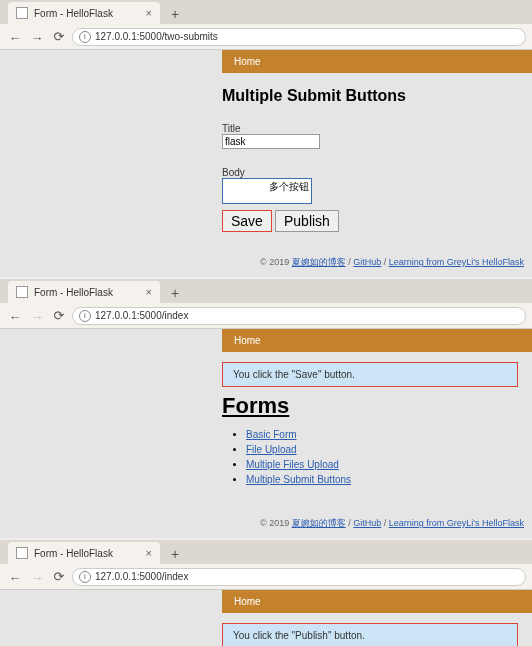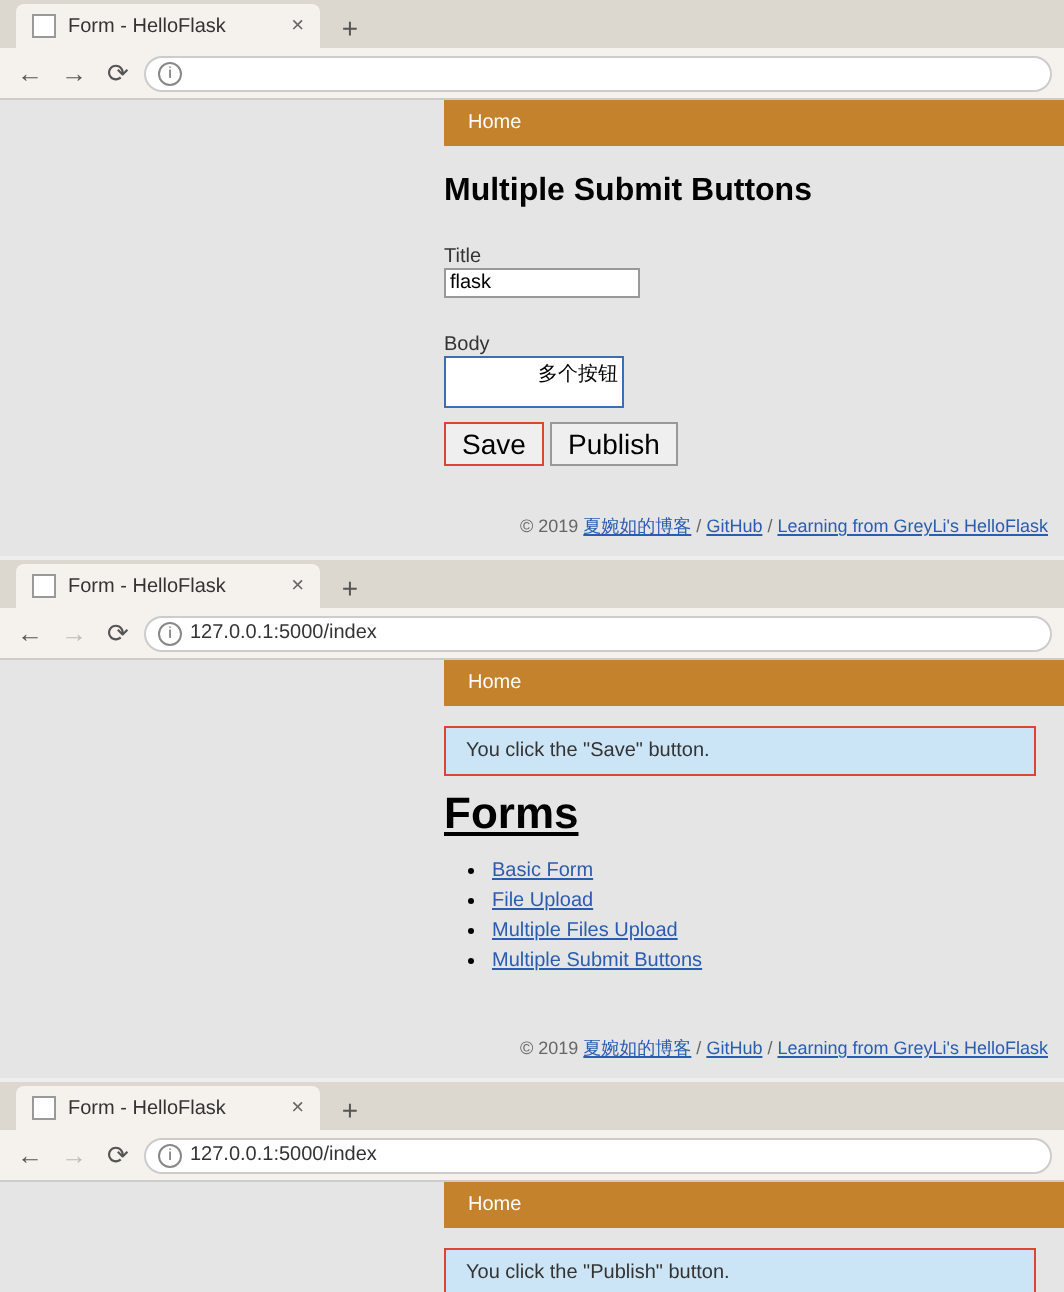--- a/index.html
+++ b/index.html
@@ -47,20 +47,21 @@
       <span class="x">×</span>
     </div>
     <div class="new-tab">+</div>
   </div>
   <div class="toolbar">
     <span class="nav-btn">←</span>
     <span class="nav-btn">→</span>
     <span class="nav-btn">⟳</span>
     <div class="addr-bar">
       <span class="info">i</span>
+      <input type="text" value="127.0.0.1:5000/two-submits" style="">
     </div>
   </div>
   <div class="page">
     <div class="nav-orange">
       <span>Home</span>
     </div>
     <div class="content">
       <h2>Multiple Submit Buttons</h2>
       <div class="label">Title</div>
       <input class="txt-in" value="flask" style="">

